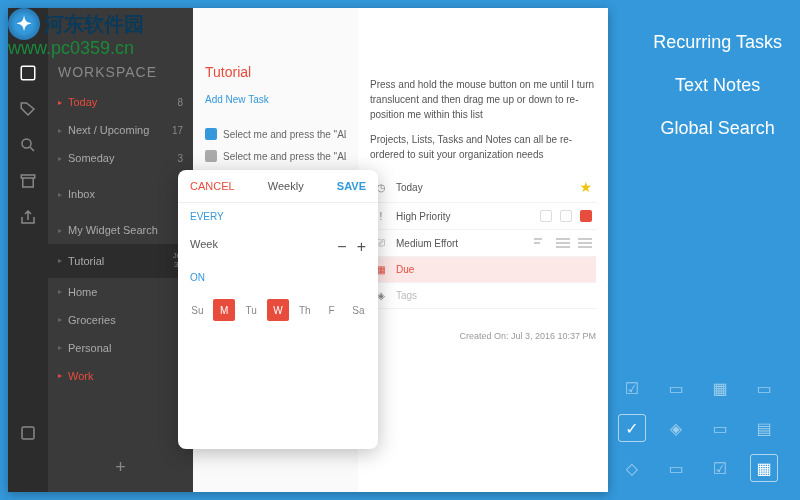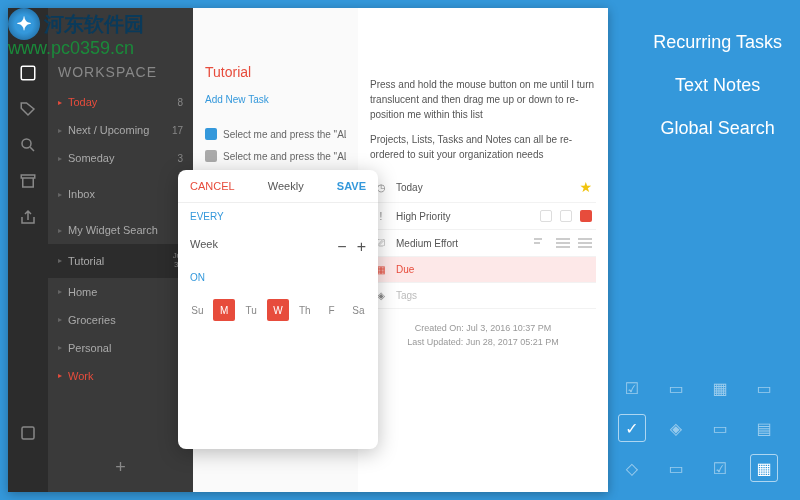--- a/index.html
+++ b/index.html
@@ -40,21 +40,21 @@
 .detail .ric{width:14px;text-align:center;color:#888}
 .detail .rlbl{flex:1}
 .detail .star{color:#f1c40f;font-size:14px}
 .detail .sq{width:12px;height:12px;border-radius:2px}
 .detail .sq.emp{border:1px solid #ddd}
 .detail .sq.red{background:#e74c3c}
 .detail .bars{width:14px;height:10px;display:flex;flex-direction:column;gap:2px}
 .detail .bars span{height:2px;background:#ccc}
 .detail .bars.small span:nth-child(1){width:60%}
 .detail .bars.small span:nth-child(2){width:40%}
-.detail .meta{text-align:center;color:#999;font-size:9px;margin-top:12px;line-height:1.6}
+.detail .meta{text-align:right;color:#999;font-size:9px;margin-top:20px;line-height:1.6}
 .popup{position:absolute;left:170px;top:162px;width:200px;background:#fff;box-shadow:0 4px 20px rgba(0,0,0,.25);border-radius:8px;font-size:11px;z-index:50}
 .popup .phdr{display:flex;justify-content:space-between;padding:10px 12px;border-bottom:1px solid #eee}
 .popup .cancel{color:#e74c3c;cursor:pointer}
 .popup .ptitle{color:#555}
 .popup .save{color:#3498db;font-weight:bold;cursor:pointer}
 .popup .sect{padding:8px 12px;color:#3498db;font-size:10px}
 .popup .wk{display:flex;justify-content:space-between;padding:8px 12px;color:#555}
 .popup .pm{display:flex;gap:10px;font-size:16px}
 .popup .days{display:flex;justify-content:space-around;padding:8px 6px}
 .popup .day{width:22px;height:22px;display:flex;align-items:center;justify-content:center;font-size:10px;color:#888;cursor:pointer}
@@ -204,21 +204,20 @@
       <div class="row pink">
           <span class="ric" style="color:#e74c3c">▦</span>
           <span class="rlbl" style="color:#e74c3c">Due</span>
         </div>
       <div class="row">
           <span class="ric">◈</span>
           <span class="rlbl" style="color:#bbb">Tags</span>
         </div>
       <div class="meta">
         <div>Created On: Jul 3, 2016 10:37 PM</div>
-        <div>Last Updated: Jun 28, 2017 05:21 PM</div>
       </div>
     </div>
   </div>
 
   <div class="popup">
     <div class="phdr">
       <span class="cancel">CANCEL</span>
       <span class="ptitle">Weekly</span>
       <span class="save">SAVE</span>
     </div>

